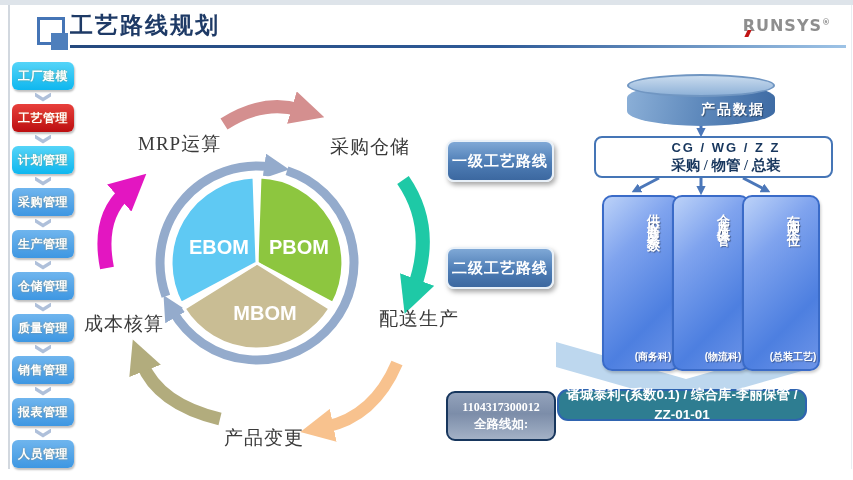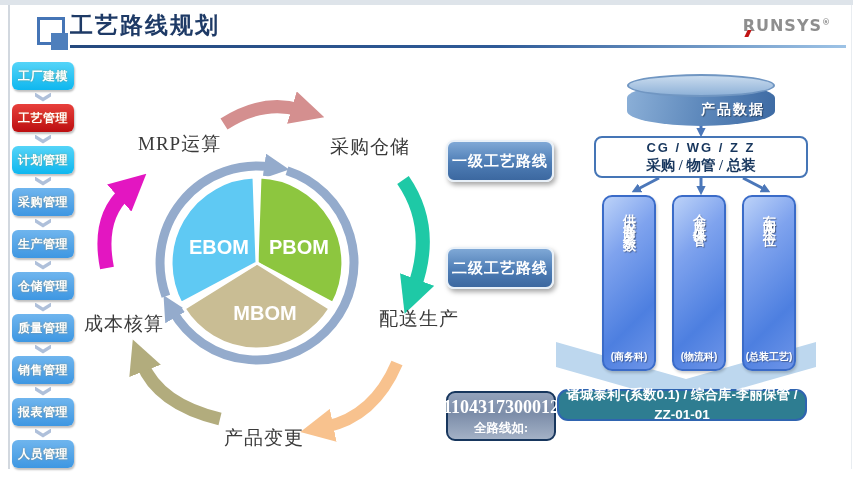--- a/index.html
+++ b/index.html
@@ -45,41 +45,41 @@
   .cyl-body{position:absolute;left:0;top:9px;width:148px;height:43px;border-radius:74px/15px;
             background:linear-gradient(100deg,#8cb0d8 0%,#5e89bc 50%,#3d6aa3 100%);}
   .cyl-top{position:absolute;left:0;top:0;width:144px;height:19px;border-radius:50%;
            border:2px solid #7096c2;background:linear-gradient(180deg,#c9dbee,#8fb2d8);}
   .cyl-text{position:absolute;left:0;bottom:9px;width:100%;text-align:center;color:#fff;
             font-weight:bold;font-size:14px;letter-spacing:2px;
             font-family:"Liberation Serif","DejaVu Serif",serif;text-shadow:1px 1px 1px rgba(0,0,0,0.4);padding-left:32px;}
   
   .codes-box{position:absolute;left:594px;top:136px;width:210px;height:38px;z-index:2;
              background:#fff;border:2.5px solid #4575b6;border-radius:8px;
-             display:flex;flex-direction:column;align-items:center;justify-content:center;line-height:1.25;}
+             display:flex;flex-direction:column;align-items:center;justify-content:center;line-height:1.25;padding-left:25px;}
   .codes-l1{font-size:13px;font-weight:bold;color:#17365d;letter-spacing:2px;}
   .codes-l2{font-size:14.5px;font-weight:bold;color:#17365d;font-family:"Liberation Serif","DejaVu Serif",serif;}
   
   .flow-col{position:absolute;top:195px;width:50px;height:172px;z-index:2;border-radius:10px;
             border:2px solid #3a6bc8;
             background:linear-gradient(135deg,#bcd2f8 0%,#7fa3ee 30%,#4d7fe0 70%,#6e95e8 100%);
             display:flex;flex-direction:column;align-items:center;justify-content:space-between;
-            box-shadow:1px 2px 3px rgba(0,0,0,0.2);}
+            box-shadow:1px 2px 3px rgba(0,0,0,0.2);padding-left:24px;}
   .col-title{writing-mode:vertical-rl;text-orientation:upright;color:#fff;font-weight:bold;
              font-size:13px;letter-spacing:5px;margin-top:7px;text-shadow:1px 1px 1px rgba(0,0,0,0.35);}
   .col-caption{color:#fff;font-weight:bold;font-size:10px;white-space:nowrap;margin-bottom:5px;
                text-shadow:1px 1px 1px rgba(0,0,0,0.35);}
   
   .result-code{position:absolute;left:446px;top:391px;width:106px;height:46px;z-index:2;
                border:2.5px solid #17365d;border-radius:9px;
                background:linear-gradient(180deg,#93a2bb 0%,#7c8da9 45%,#a3b1c6 100%);
                display:flex;flex-direction:column;align-items:center;justify-content:center;
                color:#fff;font-weight:bold;line-height:1.35;
                font-family:"Liberation Serif","DejaVu Serif",serif;}
-  .result-code .l1{font-size:18px;}
+  .result-code .l1{font-size:12px;}
   .result-code .l2{font-size:12.5px;}
   .result-value{position:absolute;left:557px;top:389px;width:250px;height:32px;z-index:2;
                 background:#2e7d91;border:2.5px solid #2f64b0;border-radius:11px;
                 display:flex;align-items:center;justify-content:center;text-align:center;
                 color:#fff;font-weight:bold;font-size:13.5px;line-height:1.5;padding:0 6px;box-sizing:border-box;}
 </style>
 </head>
 <body>
 
 <div class="slide">

